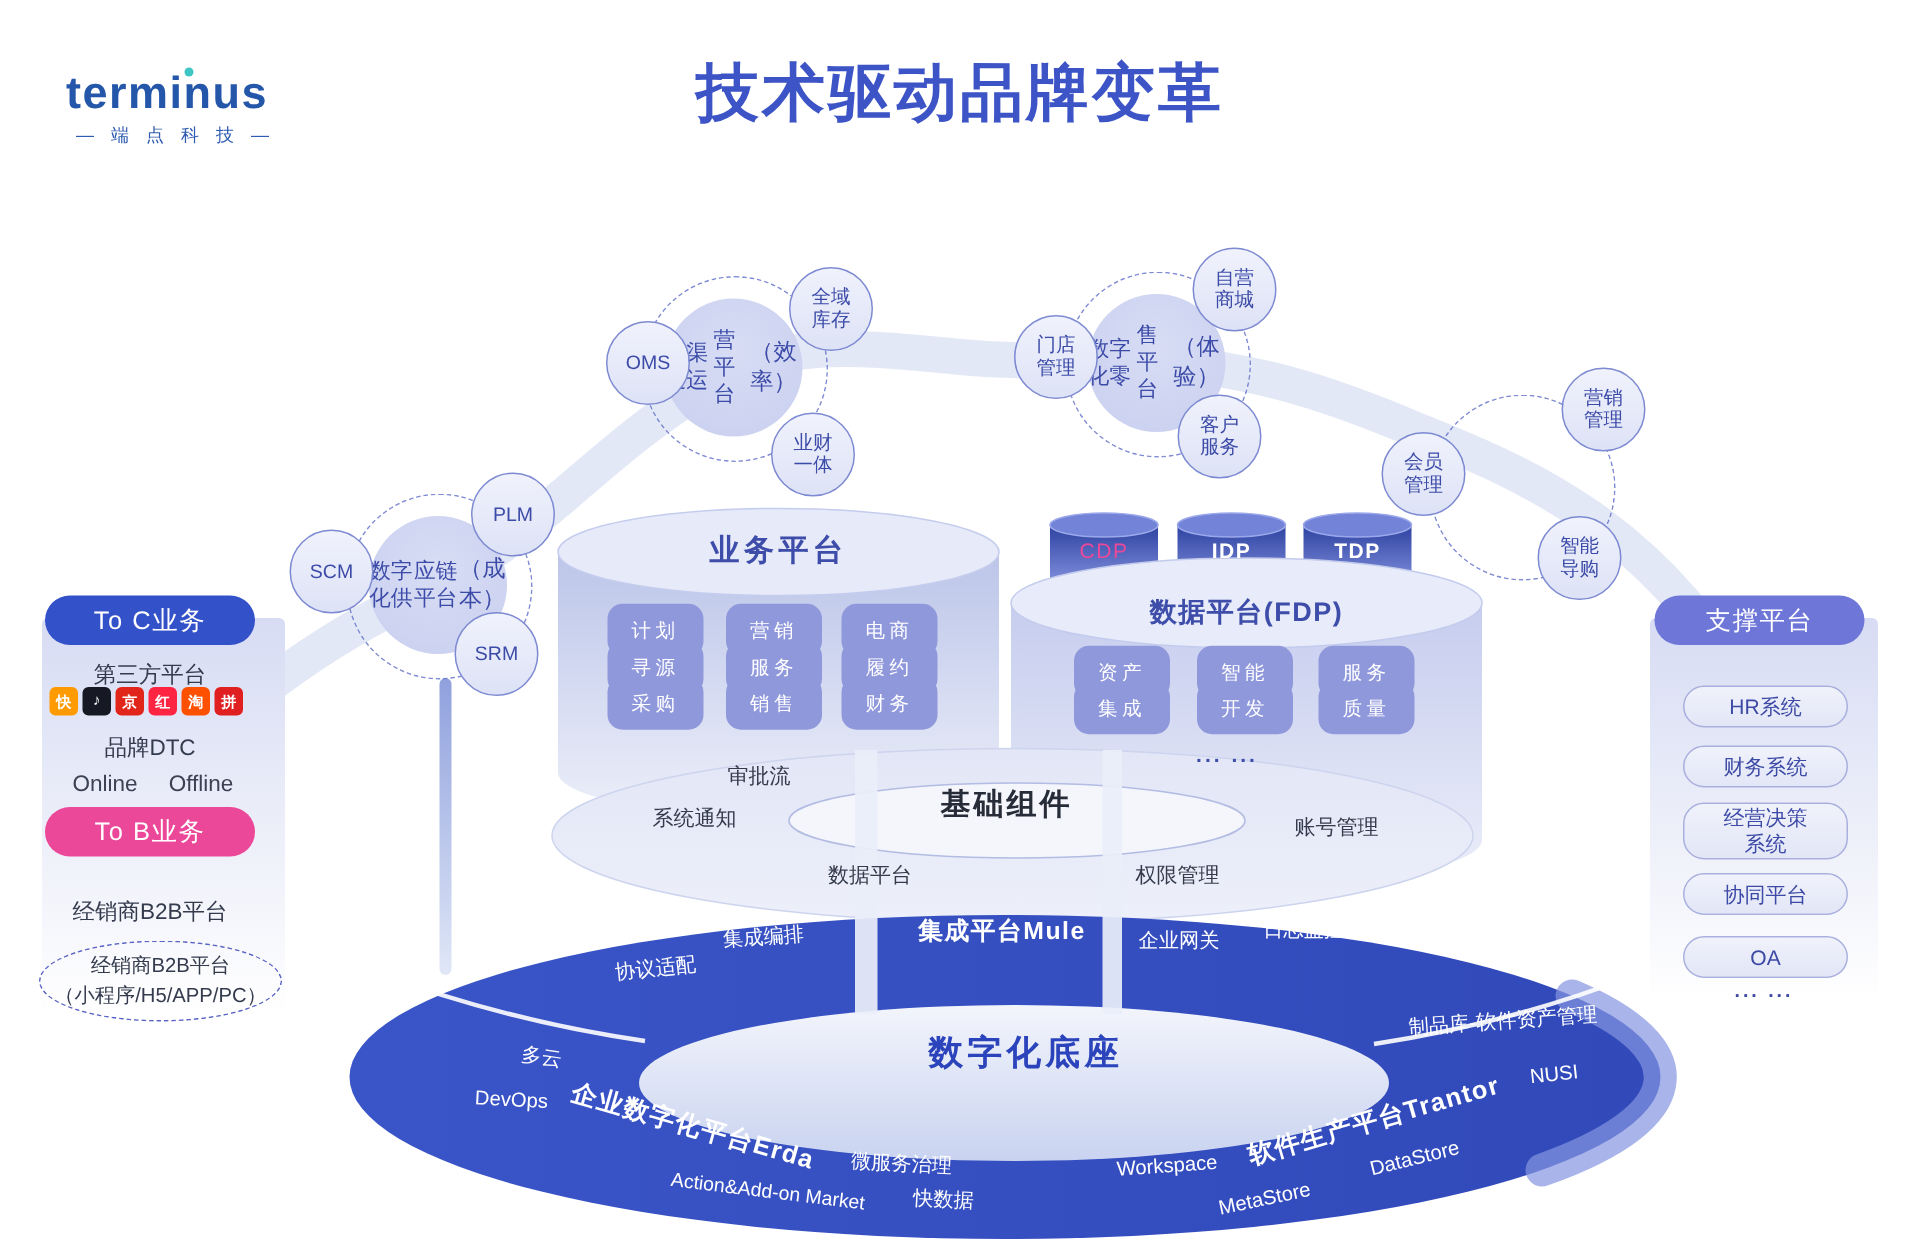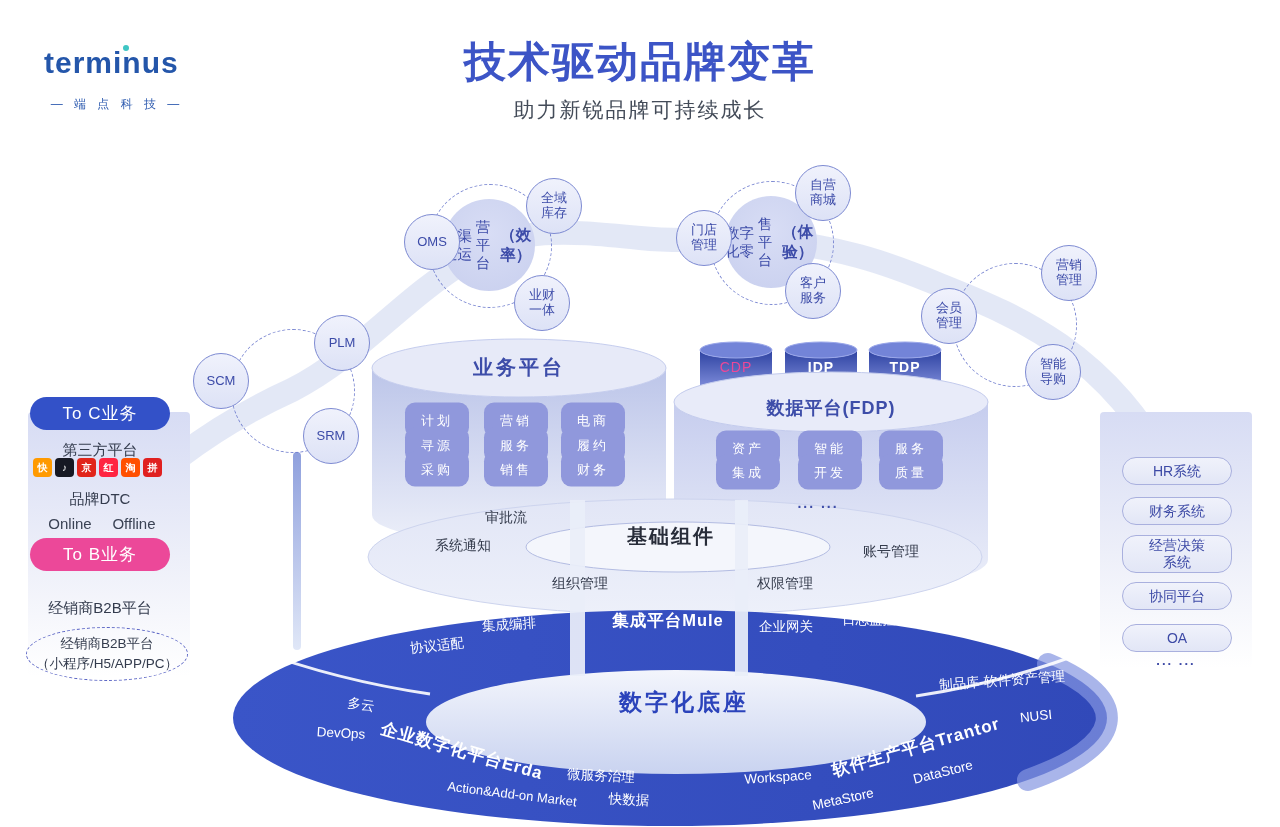--- a/index.html
+++ b/index.html
@@ -6,38 +6,38 @@
   #stage{position:relative;width:1280px;height:827px;background:#ffffff;overflow:hidden;
          font-family:"Liberation Sans","DejaVu Sans",sans-serif;}
   .abs{position:absolute;}
   svg{position:absolute;left:0;top:0;}
   
   .lbl{position:absolute;transform:translate(-50%,-50%);white-space:nowrap;font-size:14px;color:#343b4c;z-index:6;}
   .wl{position:absolute;white-space:nowrap;font-size:13.5px;color:#ffffff;z-index:6;}
   
   .logo-text{font-size:30px;font-weight:700;color:#2456aa;letter-spacing:1px;}
   .logo-dot{position:absolute;left:79px;top:-1px;width:6px;height:6px;border-radius:50%;background:#3ec6c4;}
-  .logo-tag{width:146px;text-align:center;font-size:12px;letter-spacing:4px;color:#2f5cb0;margin-top:16px;}
+  .logo-tag{width:146px;text-align:center;font-size:12px;letter-spacing:4px;color:#2f5cb0;margin-top:2px;}
   
   .panel{position:absolute;background:linear-gradient(180deg,#d7dcf4 0%,#edeff9 55%,#ffffff 100%);
          border-radius:4px;z-index:2;}
   .hdr-pill{position:absolute;width:140px;height:33px;border-radius:17px;color:#fff;font-size:17px;
             display:flex;align-items:center;justify-content:center;z-index:4;letter-spacing:1px;}
   .side-pill{position:absolute;left:1122px;width:108px;border:1px solid #a9b0de;border-radius:14px;
              background:linear-gradient(180deg,#f0f2fb,#e2e6f6);color:#3d4aa6;font-size:14px;
              display:flex;align-items:center;justify-content:center;text-align:center;line-height:1.2;z-index:4;}
   .app{width:19px;height:19px;border-radius:4px;display:flex;align-items:center;justify-content:center;
        color:#fff;font-size:10px;font-weight:700;}
   
   .dash{position:absolute;width:122px;height:122px;border:1.6px dashed #6a78cc;border-radius:50%;opacity:.85;z-index:3;}
   .bub{position:absolute;width:92px;height:92px;border-radius:50%;z-index:4;
        background:radial-gradient(circle at 50% 38%,#d8ddf5,#c8cfee);
        display:flex;flex-direction:row;align-items:center;justify-content:center;color:#3c4ba8;}
   .b1{font-size:14.5px;line-height:1.25;}
-  .b2{font-size:15.5px;font-weight:700;line-height:1.3;}
+  .b2{font-size:15.5px;font-weight:400;line-height:1.3;}
   .sat{position:absolute;width:54px;height:54px;border-radius:50%;z-index:5;
        background:linear-gradient(180deg,#f0f2fc,#dde2f6);border:1.5px solid #7d8ad2;
        display:flex;align-items:center;justify-content:center;text-align:center;
        color:#3c4ba8;font-size:13px;line-height:1.15;}
   .sat span{display:block;width:32px;}
   
   .cpill{position:absolute;transform:translate(-50%,-50%);background:#9098dc;color:#fff;font-size:13px;
          border-radius:10px;width:64px;height:35px;display:flex;align-items:center;justify-content:center;
          letter-spacing:3px;z-index:6;}
   .wrap2{width:62px;}
@@ -109,21 +109,20 @@
     <rect x="570" y="500" width="15" height="176" fill="#e9eef9" opacity="0.93"></rect>
     <rect x="735" y="500" width="13" height="176" fill="#e9eef9" opacity="0.93"></rect>
   </svg>
 
   <div class="abs" style="left:44px;top:46px;z-index:6">
     <div class="logo-text">terminus</div>
     <div class="logo-dot"></div>
     <div class="logo-tag">— 端 点 科 技 —</div>
   </div>
   <div class="lbl" style="left: 640px; top: 62px; font-size: 42px; font-weight: 800; letter-spacing: 2px; color: rgb(60, 84, 198);">技术驱动品牌变革</div>
-  <div class="lbl" style="left:640px;top:110px;font-size:21px;color:#434b58;letter-spacing:2px">助力新锐品牌可持续成长</div>
 
   <div class="panel" style="left:28px;top:412px;width:162px;height:264px"></div>
   <div class="hdr-pill" style="left: 30px; top: 397px; background-color: rgb(51, 81, 200);">To C业务</div>
   <div class="lbl" style="left:100px;top:450px;font-size:15px;color:#333b4d">第三方平台</div>
   <div class="abs" style="left:33px;top:458px;display:flex;gap:3px;z-index:6">
     <div class="app" style="background-color: rgb(255, 154, 0);">快</div>
     <div class="app" style="background-color: rgb(22, 24, 35);">♪</div>
     <div class="app" style="background-color: rgb(225, 37, 27);">京</div>
     <div class="app" style="background-color: rgb(255, 36, 66);">红</div>
     <div class="app" style="background-color: rgb(255, 80, 0);">淘</div>
@@ -134,20 +133,21 @@
   <div class="lbl" style="left:134px;top:523px;font-size:15px;color:#3a4254">Offline</div>
   <div class="hdr-pill" style="left: 30px; top: 538px; background-color: #ec4899;">To B业务</div>
   <div class="lbl" style="left:100px;top:608px;font-size:15px;color:#333b4d">经销商B2B平台</div>
   <div class="abs" style="left:26px;top:627px;width:160px;height:52px;border:1.5px dashed #5a64c4;border-radius:50%;
        display:flex;flex-direction:column;align-items:center;justify-content:center;z-index:6;color:#333b4d;font-size:13.5px;line-height:1.5">
     <div>经销商B2B平台</div>
     <div>（小程序/H5/APP/PC）</div>
   </div>
 
   <div class="panel" style="left:1100px;top:412px;width:152px;height:256px"></div>
+  <div class="hdr-pill" style="left: 1103px; top: 397px; background-color: rgb(110, 118, 216);">支撑平台</div>
   <div class="side-pill" style="top:457px;height:26px">HR系统</div>
   <div class="side-pill" style="top:497px;height:26px">财务系统</div>
   <div class="side-pill" style="top:535px;height:36px">
     <span class="wrap2">经营决策系统</span>
   </div>
   <div class="side-pill" style="top:582px;height:26px">协同平台</div>
   <div class="side-pill" style="top:624px;height:26px">OA</div>
   <div class="lbl" style="left:1176px;top:660px;font-size:13px;font-weight:700;color:#3d4aa6;letter-spacing:2px">... ...</div>
 
   <div class="dash" style="left:428px;top:184px"></div>
@@ -187,20 +187,25 @@
       <span>会员管理</span>
     </div>
   <div class="sat" style="left:1041px;top:245px">
       <span>营销管理</span>
     </div>
   <div class="sat" style="left:1025px;top:344px">
       <span>智能导购</span>
     </div>
 
   <div class="dash" style="left:231px;top:329px"></div>
+  <div class="bub" style="left:246px;top:344px">
+    <div class="b1">数字化供</div>
+    <div class="b1">应链平台</div>
+    <div class="b2">（成本）</div>
+  </div>
   <div class="sat" style="left:193px;top:353px">
       <span>SCM</span>
     </div>
   <div class="sat" style="left:314px;top:315px">
       <span>PLM</span>
     </div>
   <div class="sat" style="left:303px;top:408px">
       <span>SRM</span>
     </div>
 
@@ -223,21 +228,21 @@
   <div class="cpill" style="left:830px;top:448px">智能</div>
   <div class="cpill" style="left:911px;top:448px">服务</div>
   <div class="cpill" style="left:748px;top:472px">集成</div>
   <div class="cpill" style="left:830px;top:472px">开发</div>
   <div class="cpill" style="left:911px;top:472px">质量</div>
   <div class="lbl" style="left:818px;top:503px;font-size:14px;font-weight:700;color:#3d4da9;letter-spacing:2px">... ...</div>
 
   <div class="lbl" style="left:671px;top:536px;font-size:20px;font-weight:700;color:#272c39;letter-spacing:2px">基础组件</div>
   <div class="lbl" style="left:506px;top:518px">审批流</div>
   <div class="lbl" style="left:463px;top:546px">系统通知</div>
-  <div class="lbl" style="left:580px;top:584px">组织管理</div>
+  <div class="lbl" style="left:580px;top:584px">数据平台</div>
   <div class="lbl" style="left:785px;top:584px">权限管理</div>
   <div class="lbl" style="left:891px;top:552px">账号管理</div>
 
   <div class="wl" style="left:668px;top:621px;transform:translate(-50%,-50%);font-size:16.5px;font-weight:700;letter-spacing:1px">集成平台Mule</div>
   <div class="wl" style="left:437px;top:646px;transform:translate(-50%,-50%) rotate(-6deg)">协议适配</div>
   <div class="wl" style="left:509px;top:625px;transform:translate(-50%,-50%) rotate(-4deg)">集成编排</div>
   <div class="wl" style="left:786px;top:627px;transform:translate(-50%,-50%)">企业网关</div>
   <div class="wl" style="left:869px;top:620px;transform:translate(-50%,-50%)">日志监控</div>
 
   <div class="lbl" style="left:684px;top:702px;font-size:23px;font-weight:800;color:#2b43bb;letter-spacing:3px">数字化底座</div>

